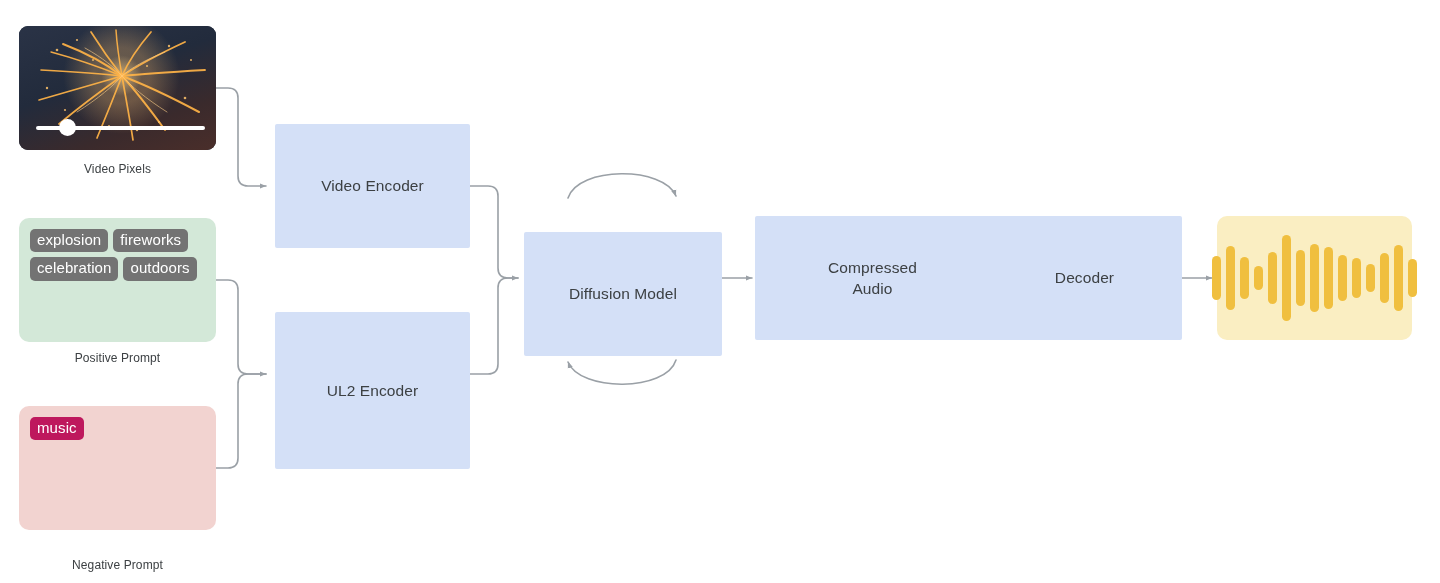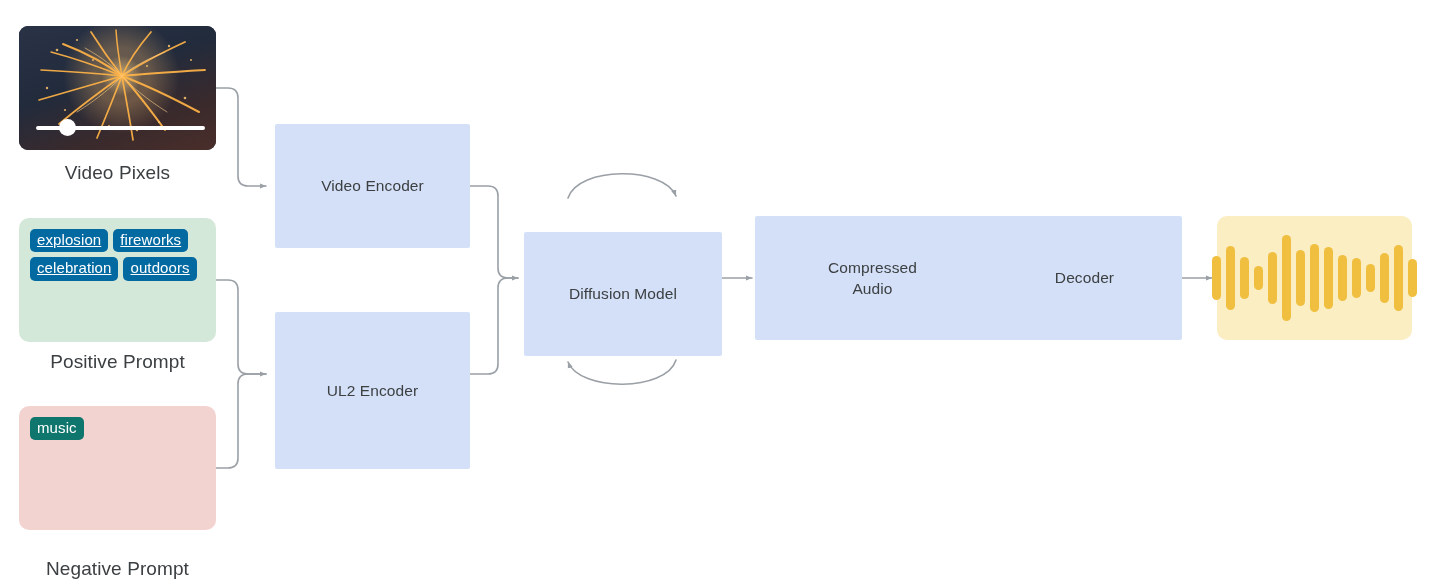--- a/index.html
+++ b/index.html
@@ -112,22 +112,22 @@
   .chip {
     display: inline-block;
     border-radius: 5px;
     padding: 2px 7px 3px 7px;
     font-size: 15px;
     line-height: 1.22;
     color: #ffffff;
     letter-spacing: .1px;
     white-space: nowrap;
   }
-  .chip.pos { background: #0369a1; text-decoration: underline; }
-  .chip.neg { background: #0f766e; }
+  .chip.pos { background: #737373; }
+  .chip.neg { background: #be185d; }
 
   
   .wave-panel {
     background: #faeec2;
     border-radius: 10px;
     display: flex;
     align-items: center;
     justify-content: center;
     gap: 5px;
   }
@@ -137,21 +137,21 @@
     border-radius: 4.5px;
     flex: 0 0 auto;
   }
 
   
   .caption {
     position: absolute;
     z-index: 2;
     text-align: center;
     color: #3c4043;
-    font-size: 19px;
+    font-size: 12px;
     letter-spacing: .1px;
     white-space: nowrap;
   }
 </style>
 </head>
 <body>
 
 <div id="canvas">
 
   <svg id="wires" viewBox="0 0 1440 583" xmlns="http://www.w3.org/2000/svg">

